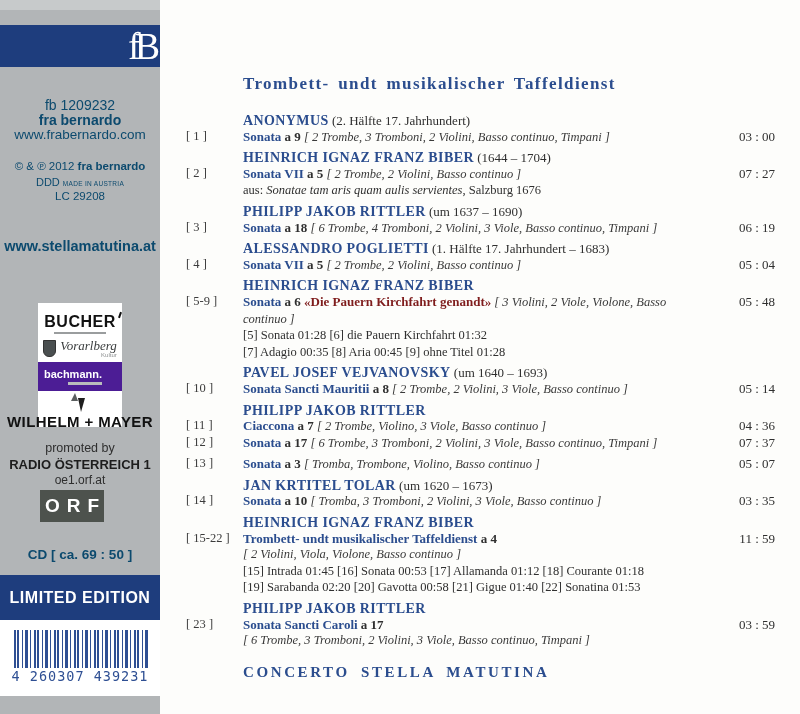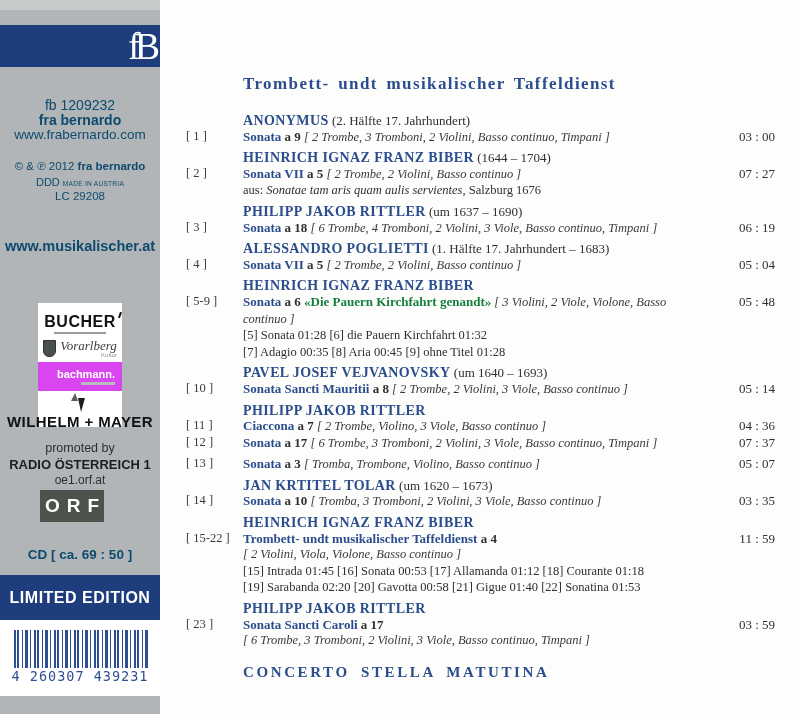--- a/index.html
+++ b/index.html
@@ -29,21 +29,21 @@
   .sp-bucher{height:27px;display:flex;flex-direction:column;align-items:center;justify-content:flex-end;}
   .sp-bucher .word{font-size:16px;font-weight:900;letter-spacing:.5px;color:#111;line-height:16px;position:relative;}
   .sp-bucher .word:after{content:"";position:absolute;right:-5px;top:-2px;width:2px;height:6px;background:#111;transform:rotate(20deg);}
   .sp-microtext{height:5px;display:flex;justify-content:center;align-items:center;}
   .sp-microtext span{display:block;width:52px;height:2px;background:#9a9d9e;}
   .sp-vlbg{height:27px;display:flex;align-items:center;justify-content:center;gap:4px;}
   .sp-shield{width:11px;height:15px;background:#4a4f50;border-radius:0 0 6px 6px;border:1px solid #333;}
   .sp-vlbg .vtxt{display:flex;flex-direction:column;align-items:flex-end;}
   .sp-vlbg .vname{font-family:"Liberation Serif",serif;font-style:italic;font-size:13px;color:#3a3d3e;line-height:13px;}
   .sp-vlbg .vsub{font-size:6px;color:#8c8f90;line-height:7px;}
-  .sp-bachmann{height:29px;background:#d946ef;display:flex;flex-direction:column;align-items:flex-end;justify-content:center;padding-right:7px;box-sizing:border-box;}
+  .sp-bachmann{height:29px;background:#4c1d95;display:flex;flex-direction:column;align-items:flex-end;justify-content:center;padding-right:20px;box-sizing:border-box;}
   .sp-bachmann .btxt{color:#fff;font-size:11px;font-weight:bold;line-height:11px;}
   .sp-bachmann .bbar{width:34px;height:3px;background:#b9bcbc;margin-top:2px;}
   .sp-mark{height:24px;display:flex;align-items:center;justify-content:center;}
   .sp-wm{height:12px;display:flex;align-items:center;justify-content:center;
          font-size:15px;font-weight:900;color:#111;letter-spacing:.4px;white-space:nowrap;}
   .promoted{top:441px;font-size:12.5px;color:#2e2e2e;font-weight:normal;}
   .radio{top:457px;font-size:13px;color:#1d1d1d;font-weight:bold;}
   .radio-url{top:473px;font-size:12px;color:#2e2e2e;}
   .orf-box{position:absolute;left:40px;top:490px;width:64px;height:32px;background:#4d524d;
            display:flex;align-items:center;justify-content:center;}
@@ -67,21 +67,21 @@
   .album-title{margin:74px 0 19px 83px;color:#2b4d8e;font-weight:bold;font-size:17px;
                letter-spacing:1.4px;word-spacing:3px;}
   .block{margin-bottom:5px;}
   .row{display:grid;grid-template-columns:83px 1fr 92px;line-height:15.6px;}
   .lbl{padding-left:26px;font-size:12.5px;color:#3b3b3b;white-space:nowrap;}
   .dur{text-align:right;padding-right:25px;font-size:13px;color:#2f2f2f;white-space:nowrap;}
   .txt{font-size:13px;color:#2f2f2f;}
   .composer{color:#2b4d8e;font-weight:bold;font-size:14px;letter-spacing:.4px;}
   .dates{color:#2f2f2f;font-size:13px;}
   .wtitle{color:#2b4d8e;font-weight:bold;}
-  .subtitle{color:#15803d;font-weight:bold;}
+  .subtitle{color:#7f1d1d;font-weight:bold;}
   .num{color:#2f2f2f;font-weight:bold;}
   .instr{color:#3a3a3a;font-style:italic;font-size:12.5px;}
   .note{color:#2f2f2f;font-size:12.5px;}
   .note.italic{font-style:italic;}
   .mov{color:#2f2f2f;font-size:12.5px;}
   .footer-ensemble{margin:15px 0 0 83px;color:#2b4d8e;font-weight:bold;font-size:15px;
                    letter-spacing:2.6px;word-spacing:5px;}
 </style>
 </head>
 <body>
@@ -96,21 +96,21 @@
     </div>
 
     <div class="sb-text catalog">fb 1209232</div>
     <div class="sb-text label-name">fra bernardo</div>
     <div class="sb-text label-url">www.frabernardo.com</div>
 
     <div class="sb-text copyright"><span>© &amp; ℗ 2012 </span><b>fra bernardo</b></div>
     <div class="sb-text ddd-line"><span>DDD</span>&nbsp;<span class="made-in">MADE IN AUSTRIA</span></div>
     <div class="sb-text lc">LC 29208</div>
 
-    <div class="sb-text ensemble-url">www.musikalischer.at</div>
+    <div class="sb-text ensemble-url">www.stellamatutina.at</div>
 
     <div class="sponsor">
       <div class="sp-bucher">
         <span class="word">BUCHER</span>
       </div>
       <div class="sp-microtext">
           <span></span>
         </div>
       <div class="sp-vlbg">
         <span class="sp-shield"></span>

